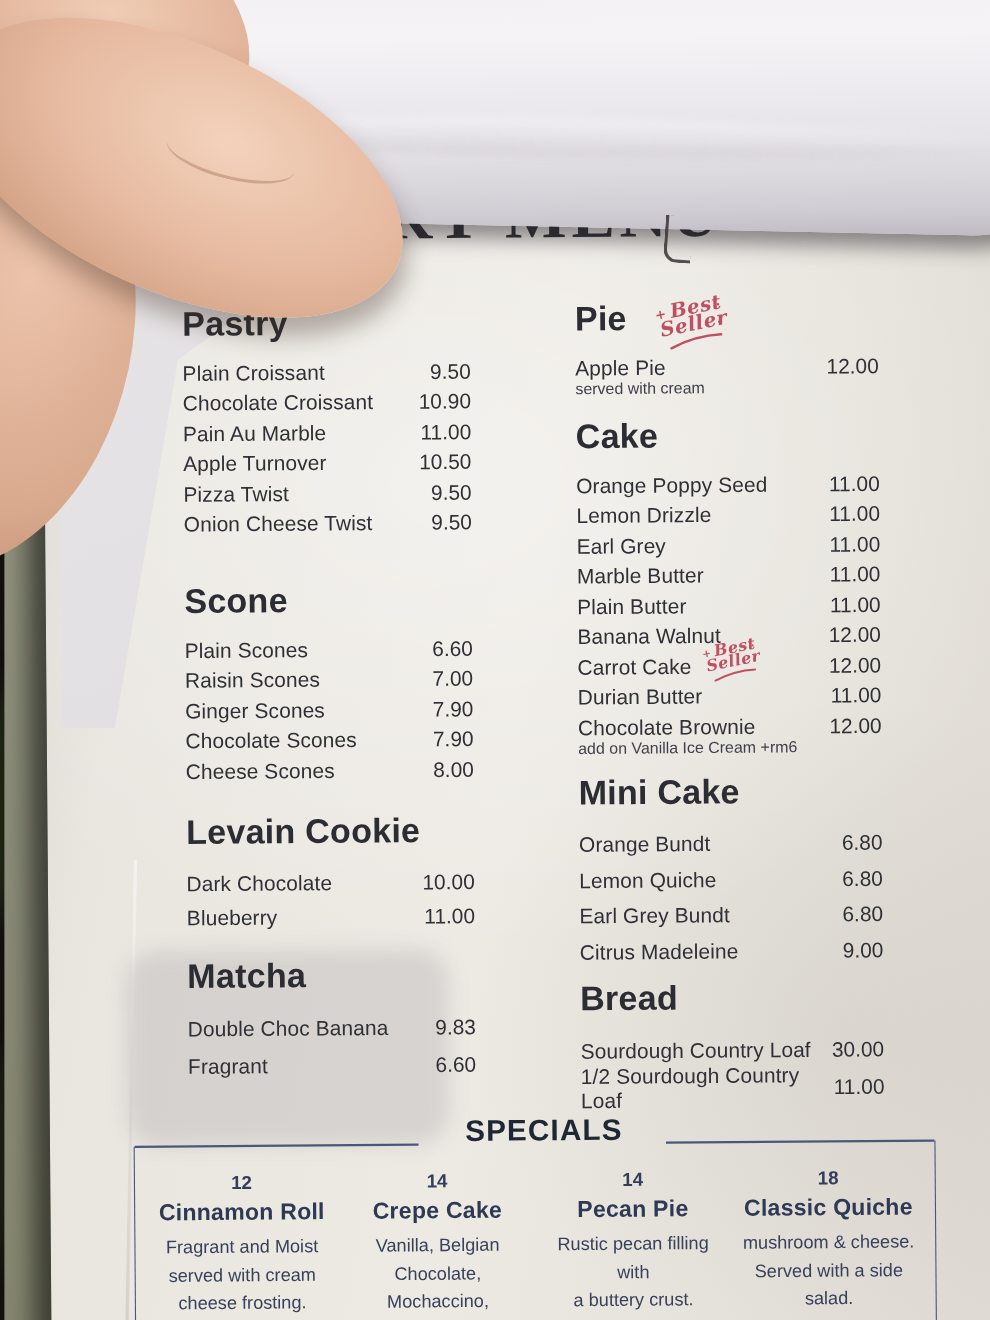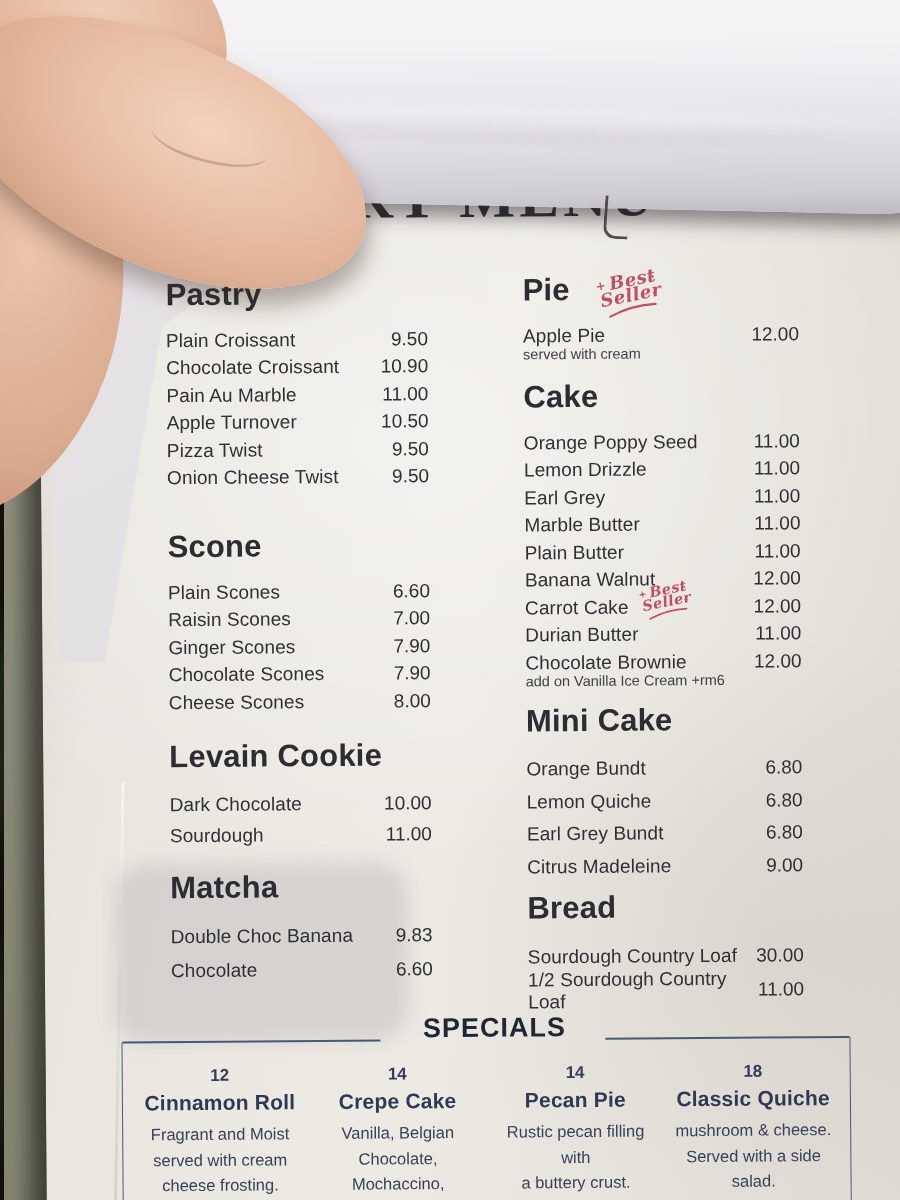--- a/index.html
+++ b/index.html
@@ -239,38 +239,38 @@
             <h2 class="sec-title">Levain Cookie</h2>
           </div>
           <div class="row">
             <div class="row-main">
               <span class="item-label">Dark Chocolate</span>
               <span class="item-price">10.00</span>
             </div>
           </div>
           <div class="row">
             <div class="row-main">
-              <span class="item-label">Sourdough</span>
+              <span class="item-label">Blueberry</span>
               <span class="item-price">11.00</span>
             </div>
           </div>
         </section>
         <section class="menu-sec sec-muffin">
           <div class="sec-head">
             <h2 class="sec-title">Matcha</h2>
           </div>
           <div class="row">
             <div class="row-main">
               <span class="item-label">Double Choc Banana</span>
               <span class="item-price">9.83</span>
             </div>
           </div>
           <div class="row">
             <div class="row-main">
-              <span class="item-label">Chocolate</span>
+              <span class="item-label">Fragrant</span>
               <span class="item-price">6.60</span>
             </div>
           </div>
         </section>
       </div>
     <div class="col col-right" id="col-right">
         <section class="menu-sec sec-pie">
           <div class="sec-head">
             <h2 class="sec-title">Pie</h2>
             <span class="bestseller">

